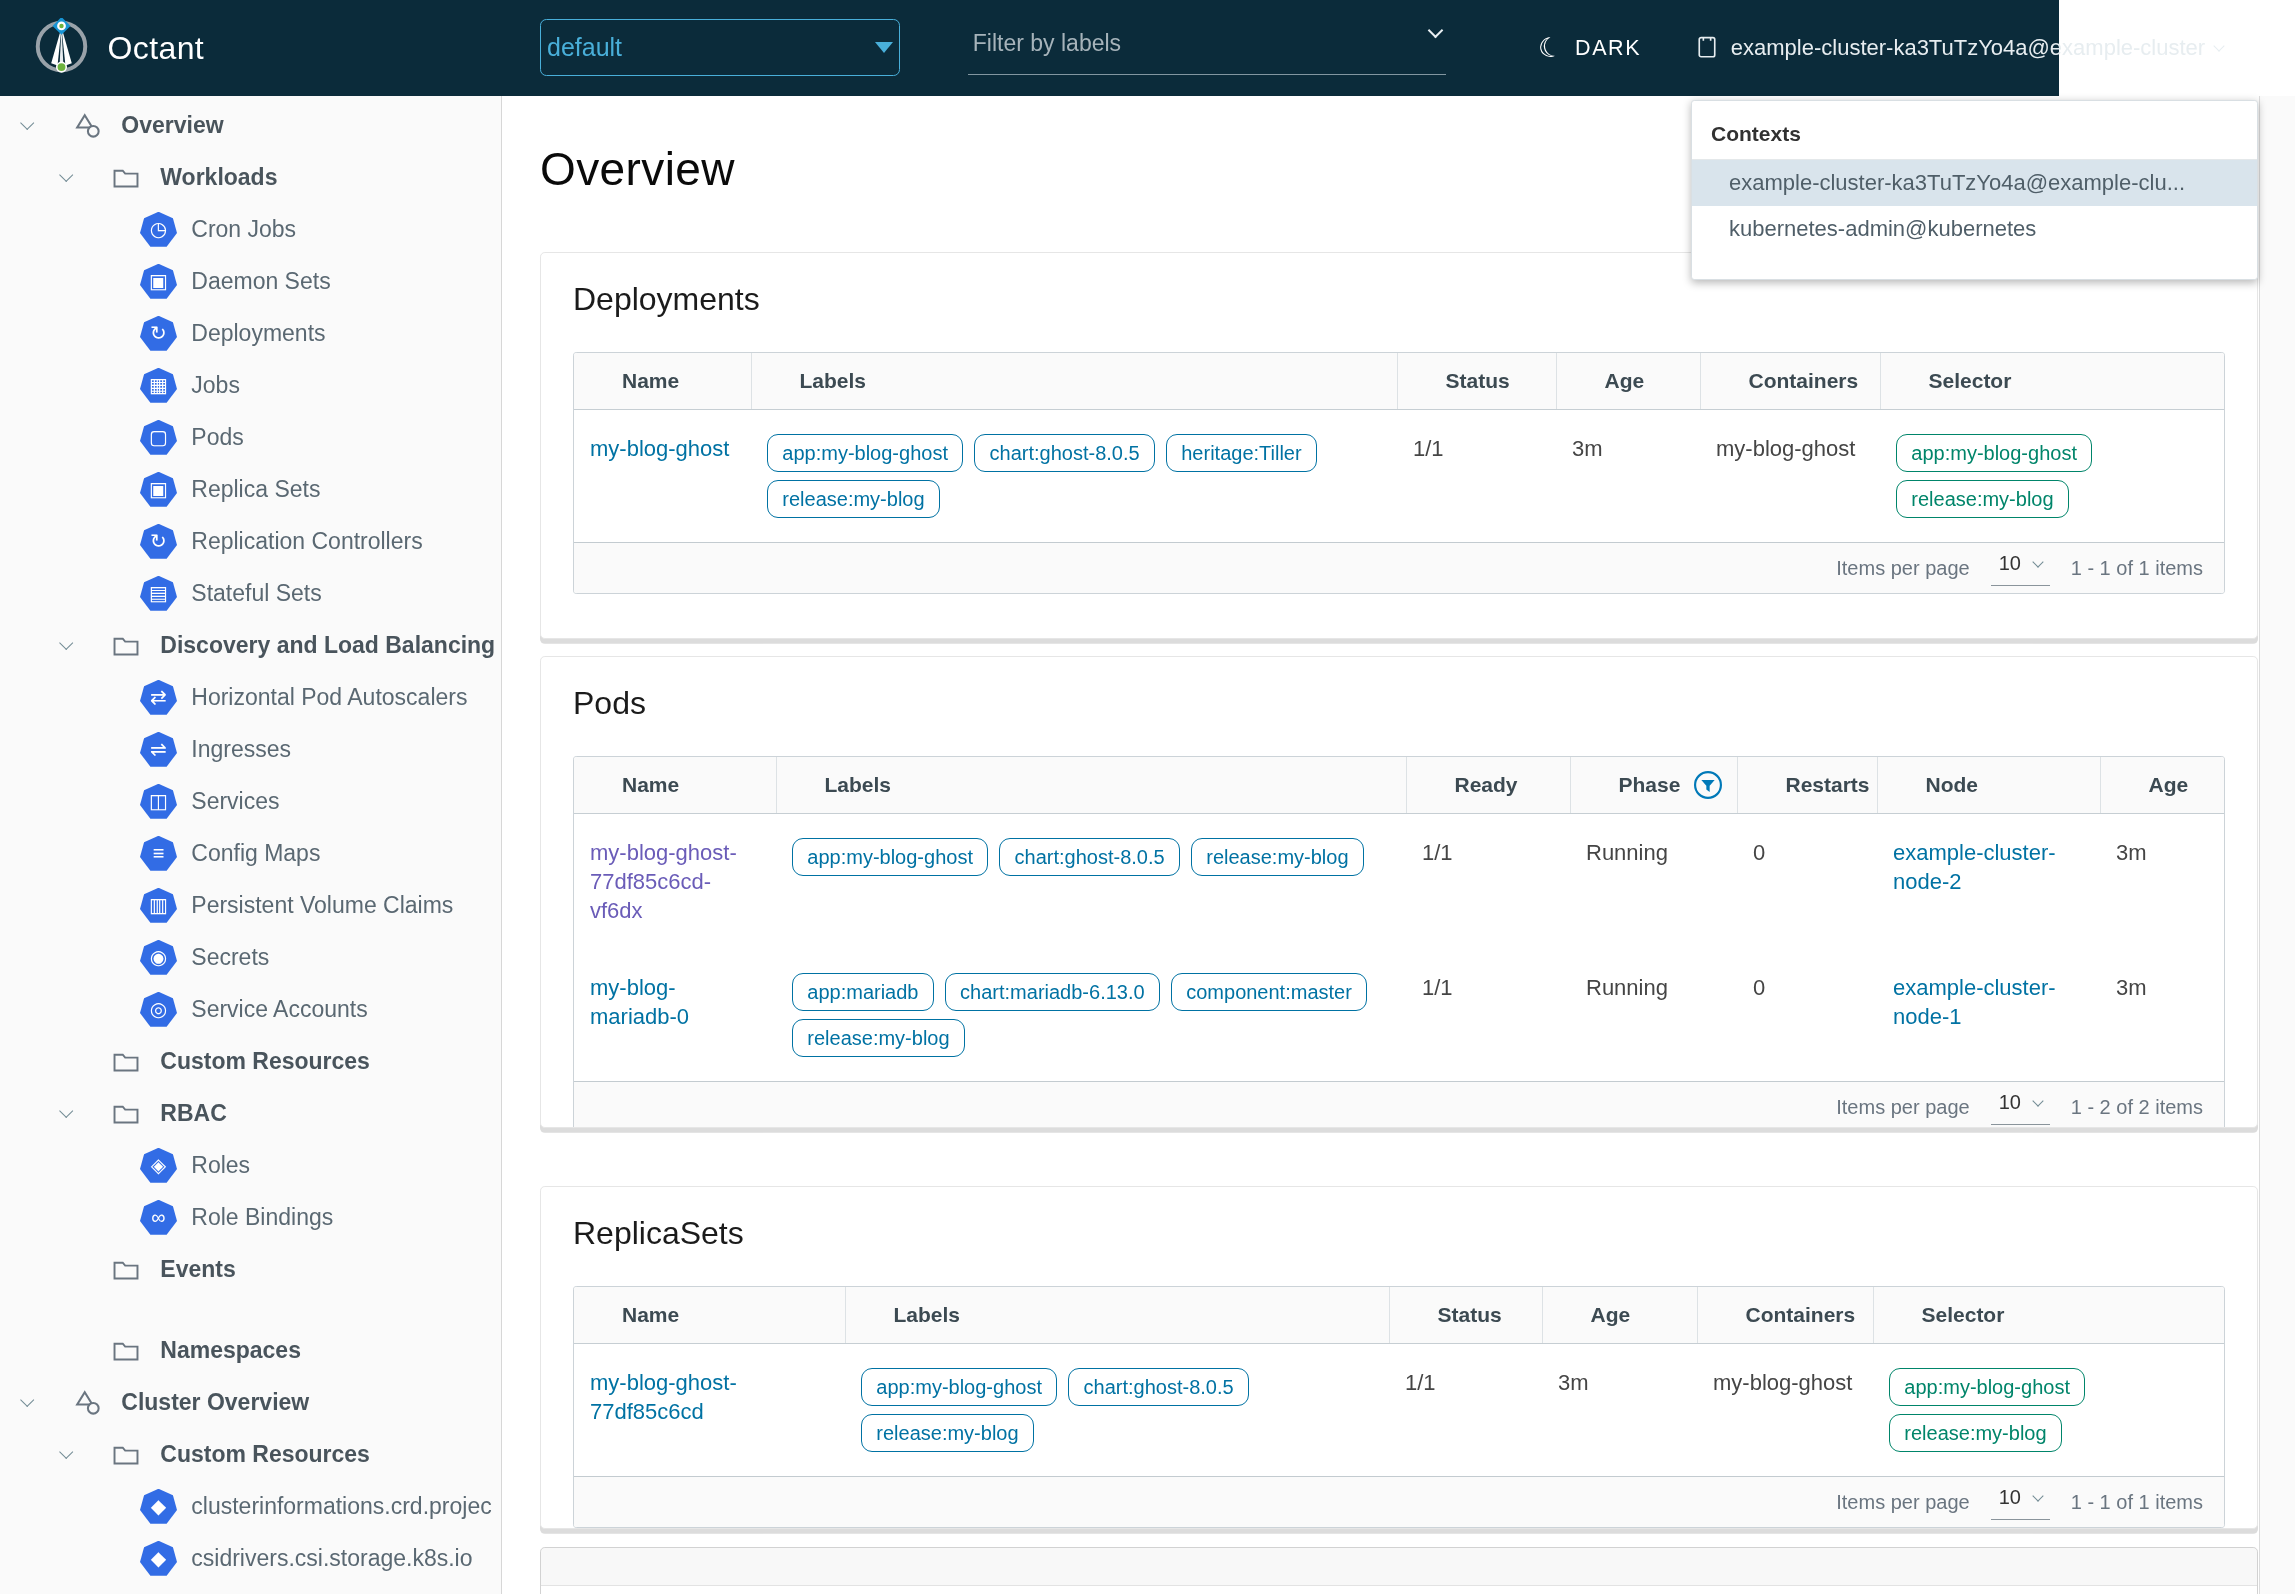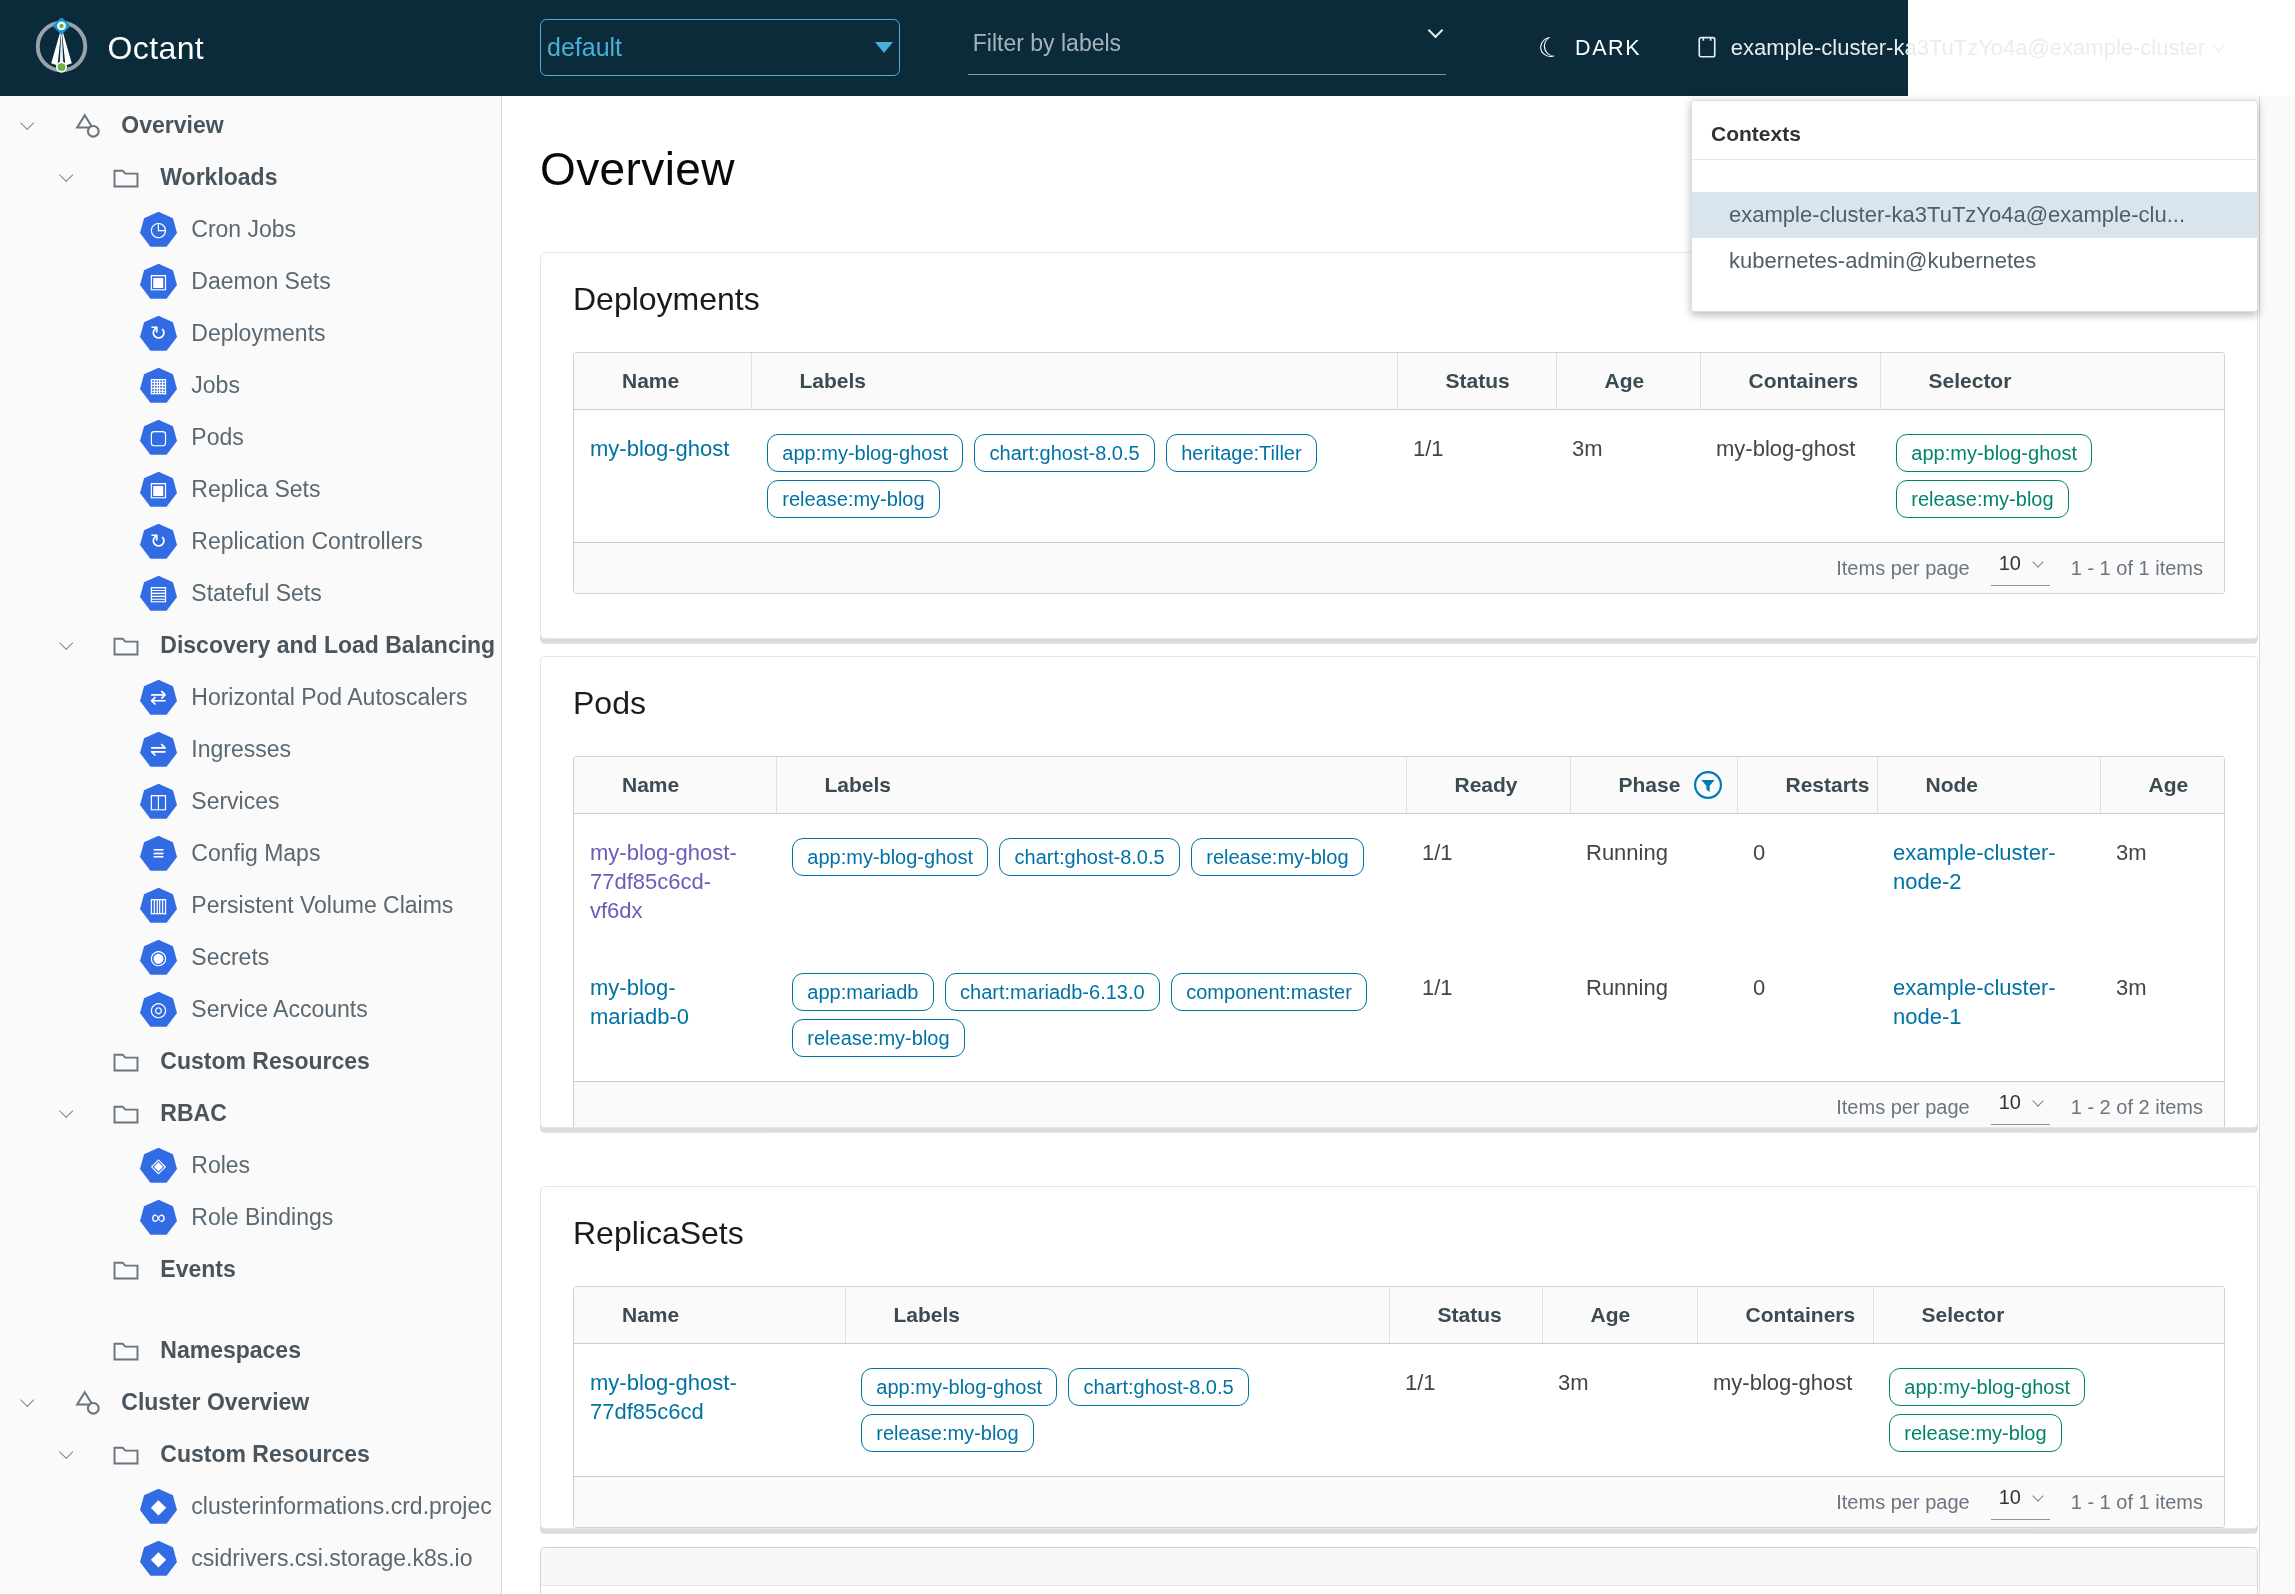--- a/index.html
+++ b/index.html
@@ -4,21 +4,21 @@
 <style>
   * { margin:0; padding:0; box-sizing:border-box; }
   html,body { width:2295px; height:1594px; overflow:hidden; }
   body {
     font-family:"Liberation Sans","DejaVu Sans",sans-serif;
     background:#ffffff; position:relative; color:#454545;
   }
 
   
   .app-header {
-    position:absolute; top:0; left:0; width:1908px; height:96px;
+    position:absolute; top:0; left:0; width:2059px; height:96px;
     background:#0b2b3a; display:flex; align-items:center; z-index:5;
   }
   .brand { display:flex; align-items:center; margin-left:33px; }
   .brand-title { color:#fff; font-size:32px; font-weight:400; margin-left:17.5px; letter-spacing:0.4px; }
   .ns-select {
     position:absolute; left:540px; top:19px; width:360px; height:57px;
     border:1.6px solid #49afd9; border-radius:6.4px; color:#49afd9;
     font-size:25px; display:flex; align-items:center; justify-content:space-between;
     padding:0 6px; cursor:pointer;
   }
@@ -38,21 +38,21 @@
   .context-switcher .css-chev { color:#e7edf0; width:8px; height:8px; border-width:1.6px; margin-left:9.6px; margin-top:-3.2px; }
 
   
   .context-menu {
     position:absolute; left:1691px; top:100px; width:567px;
     background:#fff; border:0.8px solid #d9dfe3; border-radius:3.2px;
     box-shadow:0 2.4px 8px rgba(0,0,0,0.28); z-index:20; padding:21px 0 27px 0;
   }
   .cm-title { font-size:21px; font-weight:700; color:#313131; padding:0 0 12.8px 19px; border-bottom:0.8px solid #e4e8ea; }
   .cm-item { height:46px; display:flex; align-items:center; padding-left:37px; font-size:22px; color:#4f5e68; cursor:pointer; white-space:nowrap; overflow:hidden; }
-  .cm-item.selected { background:#d9e4ec;margin-top:32px; }
+  .cm-item.selected { background:#d9e4ec; }
 
   
   .sidebar {
     position:absolute; top:96px; left:0; width:502px; height:1498px;
     background:#fafafa; border-right:0.8px solid #d7d7d7; overflow:hidden; padding-top:3.2px;
   }
   .nav-row { height:52px; display:flex; align-items:center; cursor:pointer; white-space:nowrap; }
   .nav-row.lvl0 { padding-left:22px; }
   .nav-row.lvl1 { padding-left:61px; }
   .nav-row.lvl2 { padding-left:140px; }

